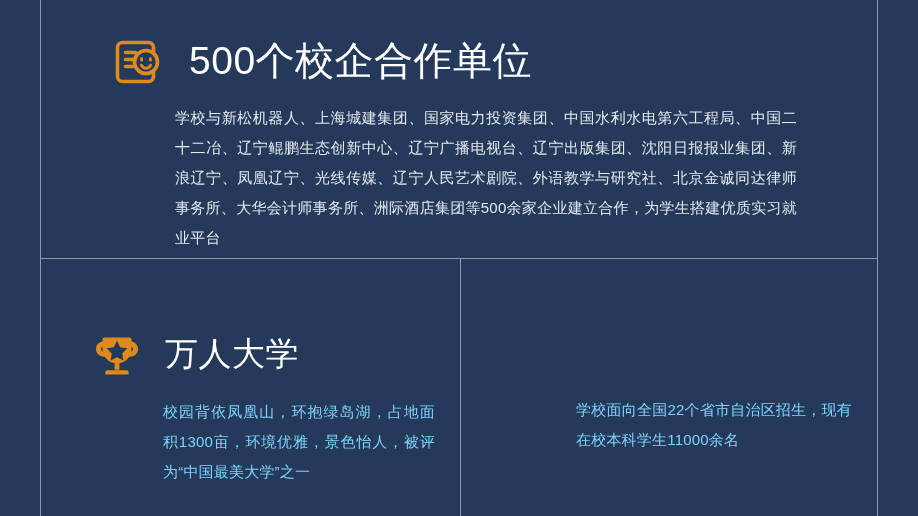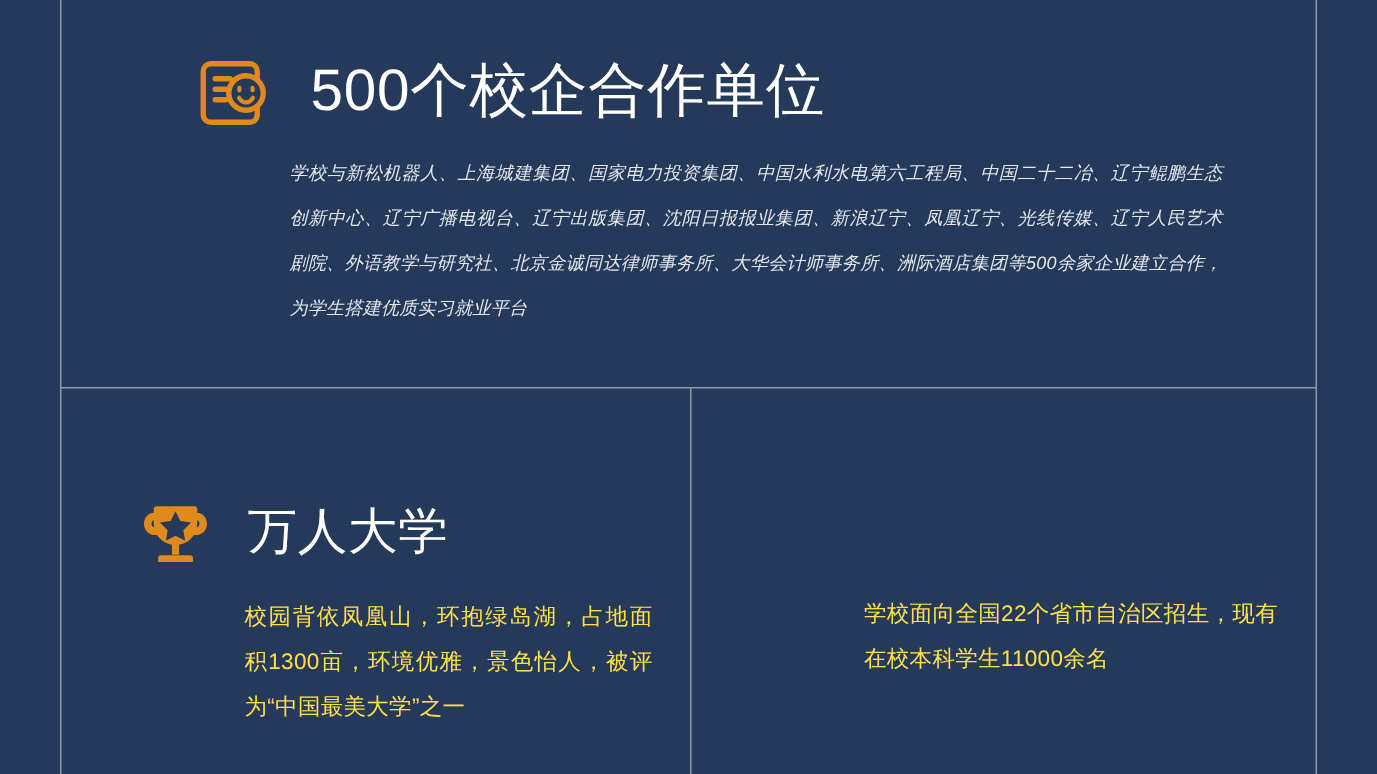--- a/index.html
+++ b/index.html
@@ -28,21 +28,21 @@
     background: #8d99ab;
   }
   .rule-left   { left: 40px;  top: 0;     width: 1px;  height: 516px; }
   .rule-right  { left: 877px; top: 0;     width: 1px;  height: 516px; }
   .rule-mid-h  { left: 40px;  top: 258px; width: 838px; height: 1px; }
   .rule-mid-v  { left: 460px; top: 259px; width: 1px;  height: 257px; }
 
   
   .panel-top {
     position: absolute;
-    left: 47px;
+    left: 29px;
     top: 0;
     width: 836px;
     height: 258px;
     box-sizing: border-box;
   }
 
   .head-row {
     position: absolute;
     left: 80px;
     top: 14px;
@@ -64,26 +64,25 @@
     letter-spacing: 0.5px;
     white-space: nowrap;
   }
 
   .body-top {
     position: absolute;
     left: 146px;
     top: 88px;
     width: 622px;
     color: #e4e8ef;
-    font-size: 12px;
+    font-size: 15px;
     line-height: 30px;
     letter-spacing: 0.2px;
     text-align: justify;
     text-justify: inter-ideograph;
-    font-style: italic;
   }
 
   
   .panel-bl {
     position: absolute;
     left: 41px;
     top: 259px;
     width: 419px;
     height: 257px;
     box-sizing: border-box;
@@ -120,21 +119,21 @@
     font-weight: 400;
     letter-spacing: 0.5px;
     white-space: nowrap;
   }
 
   .body-sm {
     position: absolute;
     left: 122px;
     top: 123px;
     width: 272px;
-    color: #fde047;
+    color: #7dd3fc;
     font-size: 15px;
     line-height: 30px;
     letter-spacing: 0.2px;
     text-align: justify;
     text-justify: inter-ideograph;
   }
   .panel-br .body-sm { left: 115px; top: 121px; width: 276px; }
 </style>
 </head>
 <body>

